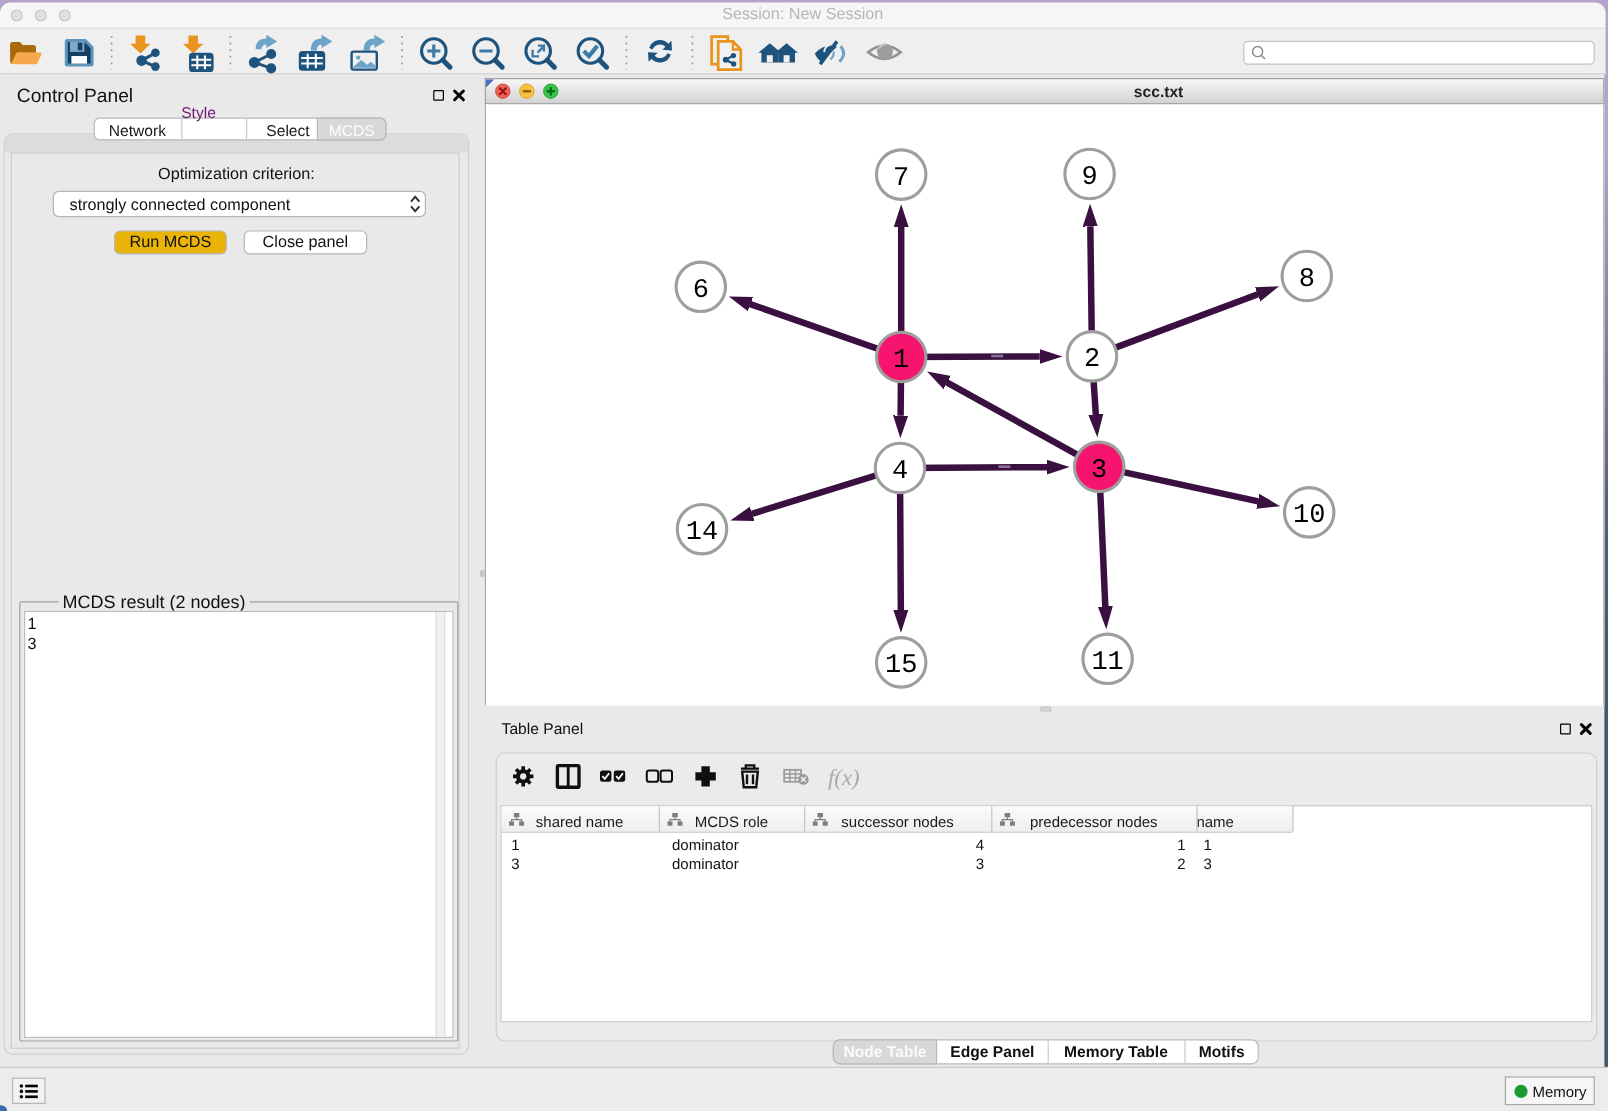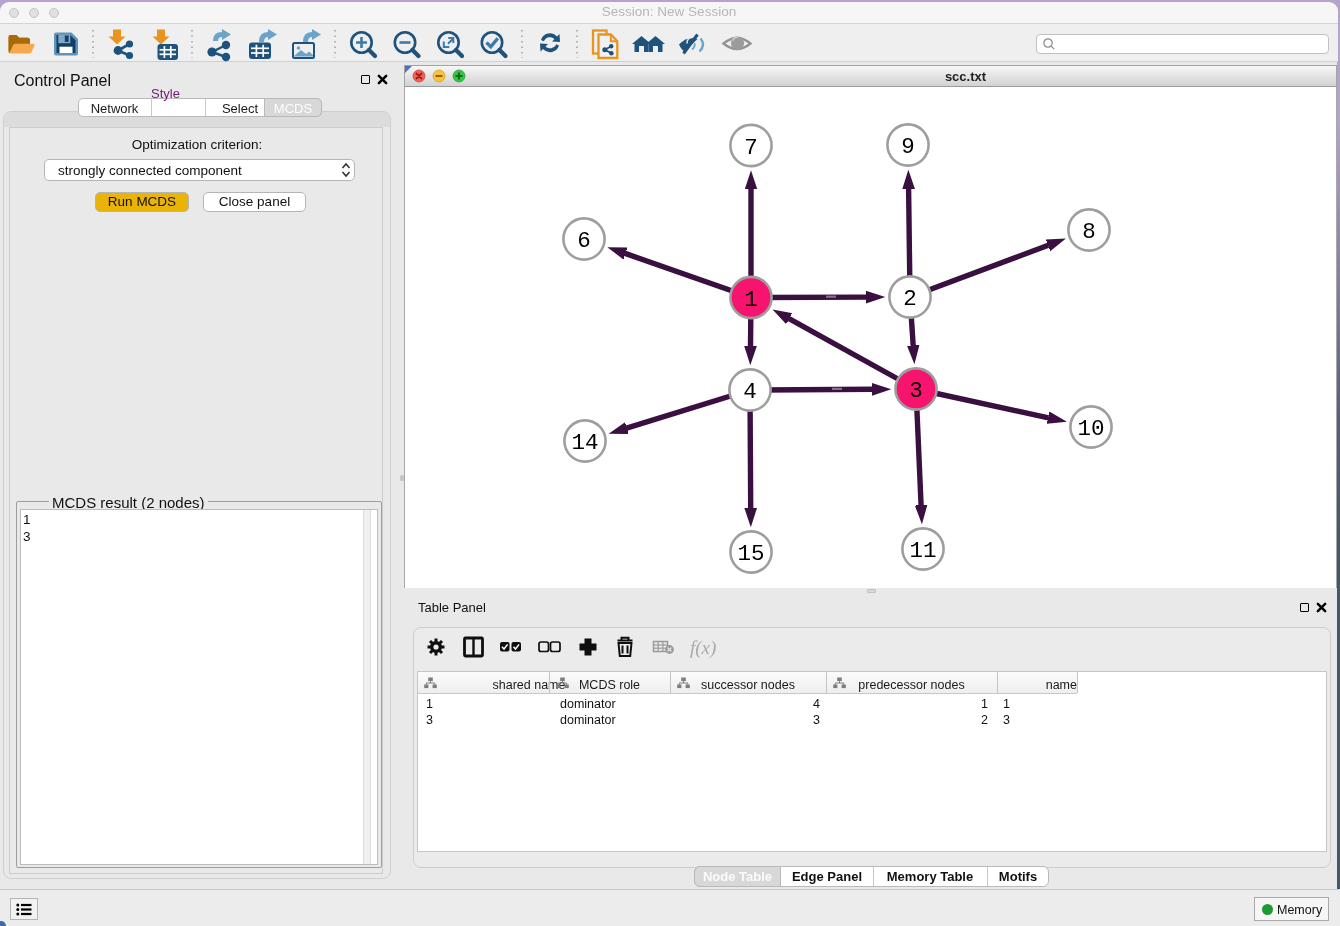--- a/index.html
+++ b/index.html
@@ -286,21 +286,21 @@
 </svg>
 
 <div class="abs" style="left:417px;top:671px;width:910px;height:181px;background:#fff;border:1px solid #c6c6c6;"></div>
 <div class="abs" style="left:418px;top:672px;width:659px;height:22px;background:linear-gradient(#fbfbfb,#eeeeee);border-bottom:1px solid #c8c8c8;"></div>
 <svg class="abs" style="left:424px;top:677px;" width="13" height="12" viewBox="0 0 13 12">
 <rect x="4.2" y="0.5" width="4.6" height="3.6" fill="#7d7d7d"></rect>
 <rect x="0.2" y="7.5" width="4.2" height="3.6" fill="#7d7d7d"></rect>
 <rect x="8.6" y="7.5" width="4.2" height="3.6" fill="#7d7d7d"></rect>
 <path d="M6.5 4.1 L6.5 6 M2.3 7.5 L2.3 6 L10.7 6 L10.7 7.5" stroke="#7d7d7d" stroke-width="1" fill="none"></path>
 </svg>
-<div class="abs" style="left:417px;top:678px;width:132px;font-size:12.5px;color:#1a1a1a;text-align:center;margin-left:46px;">shared name</div>
+<div class="abs" style="left:417px;top:678px;width:132px;font-size:12.5px;color:#1a1a1a;text-align:center;">shared name</div>
 <svg class="abs" style="left:556px;top:677px;" width="13" height="12" viewBox="0 0 13 12">
 <rect x="4.2" y="0.5" width="4.6" height="3.6" fill="#7d7d7d"></rect>
 <rect x="0.2" y="7.5" width="4.2" height="3.6" fill="#7d7d7d"></rect>
 <rect x="8.6" y="7.5" width="4.2" height="3.6" fill="#7d7d7d"></rect>
 <path d="M6.5 4.1 L6.5 6 M2.3 7.5 L2.3 6 L10.7 6 L10.7 7.5" stroke="#7d7d7d" stroke-width="1" fill="none"></path>
 </svg>
 <div class="abs" style="left:549px;top:678px;width:121px;font-size:12.5px;color:#1a1a1a;text-align:center;">MCDS role</div>
 <div class="abs" style="left:549px;top:672px;width:1px;height:21px;background:#c4c4c4;"></div>
 <svg class="abs" style="left:677px;top:677px;" width="13" height="12" viewBox="0 0 13 12">
 <rect x="4.2" y="0.5" width="4.6" height="3.6" fill="#7d7d7d"></rect>
@@ -311,21 +311,21 @@
 <div class="abs" style="left:670px;top:678px;width:156px;font-size:12.5px;color:#1a1a1a;text-align:center;">successor nodes</div>
 <div class="abs" style="left:670px;top:672px;width:1px;height:21px;background:#c4c4c4;"></div>
 <svg class="abs" style="left:833px;top:677px;" width="13" height="12" viewBox="0 0 13 12">
 <rect x="4.2" y="0.5" width="4.6" height="3.6" fill="#7d7d7d"></rect>
 <rect x="0.2" y="7.5" width="4.2" height="3.6" fill="#7d7d7d"></rect>
 <rect x="8.6" y="7.5" width="4.2" height="3.6" fill="#7d7d7d"></rect>
 <path d="M6.5 4.1 L6.5 6 M2.3 7.5 L2.3 6 L10.7 6 L10.7 7.5" stroke="#7d7d7d" stroke-width="1" fill="none"></path>
 </svg>
 <div class="abs" style="left:826px;top:678px;width:171px;font-size:12.5px;color:#1a1a1a;text-align:center;">predecessor nodes</div>
 <div class="abs" style="left:826px;top:672px;width:1px;height:21px;background:#c4c4c4;"></div>
-<div class="abs" style="left:997px;top:678px;width:80px;font-size:12.5px;color:#1a1a1a;text-align:right;">name</div>
+<div class="abs" style="left:997px;top:678px;width:80px;font-size:12.5px;color:#1a1a1a;text-align:left;">name</div>
 <div class="abs" style="left:997px;top:672px;width:1px;height:21px;background:#c4c4c4;"></div>
 <div class="abs" style="left:1077px;top:672px;width:1px;height:21px;background:#c4c4c4;"></div>
 <div class="abs" style="left:426px;top:697px;font-size:12.5px;color:#111;">1</div>
 <div class="abs" style="left:560px;top:697px;font-size:12.5px;color:#111;">dominator</div>
 <div class="abs" style="left:700px;top:697px;width:120px;text-align:right;font-size:12.5px;color:#111;">4</div>
 <div class="abs" style="left:860px;top:697px;width:128px;text-align:right;font-size:12.5px;color:#111;">1</div>
 <div class="abs" style="left:1003px;top:697px;font-size:12.5px;color:#111;">1</div>
 <div class="abs" style="left:426px;top:713px;font-size:12.5px;color:#111;">3</div>
 <div class="abs" style="left:560px;top:713px;font-size:12.5px;color:#111;">dominator</div>
 <div class="abs" style="left:700px;top:713px;width:120px;text-align:right;font-size:12.5px;color:#111;">3</div>

